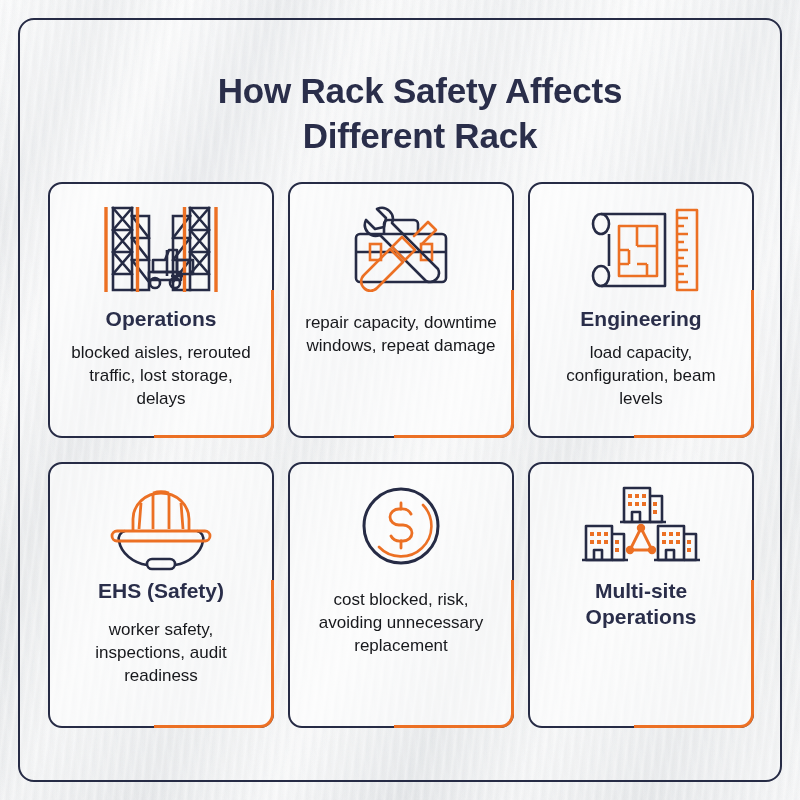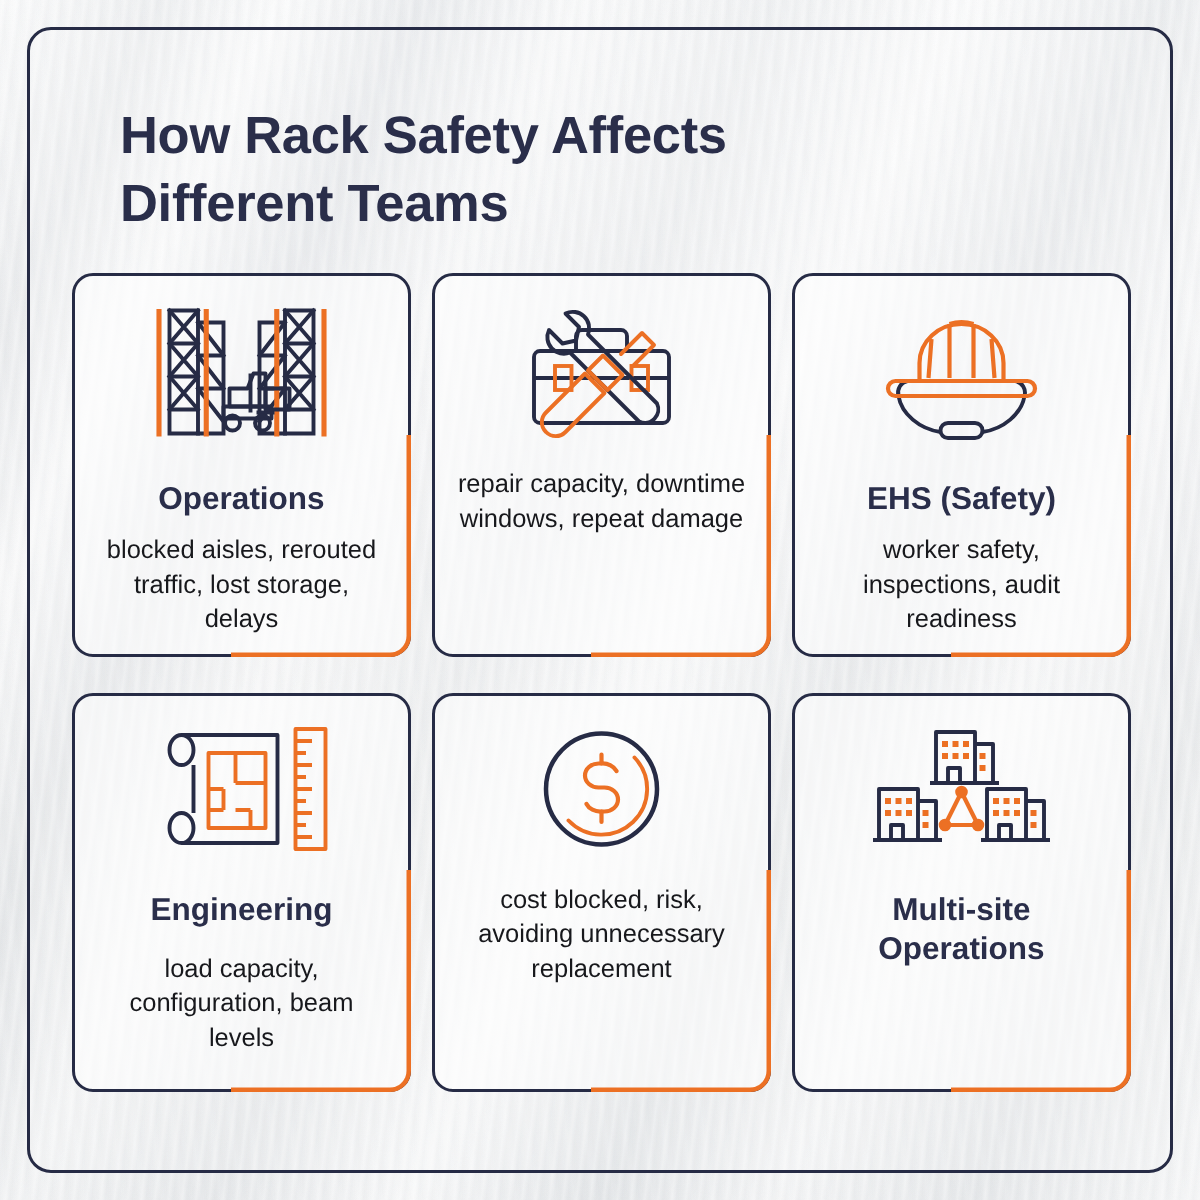--- a/index.html
+++ b/index.html
@@ -59,20 +59,21 @@
     border-radius: 16px;
     background: rgba(255,255,255,0.12);
   }
 
   
   .title {
     position: absolute;
     left: 60px;
     top: 48px;
     width: 680px;
+    text-align: center;
     font-size: 35px;
     line-height: 45px;
     font-weight: bold;
     color: #2a2e4a;
     letter-spacing: -0.2px;
   }
 
   
   .grid {
     position: absolute;
@@ -116,21 +117,21 @@
     align-items: center;
     justify-content: center;
   }
 
   .card-title {
     font-size: 21px;
     font-weight: bold;
     color: #2a2e4a;
     text-align: center;
     line-height: 26px;
-    margin-top: 20px;
+    margin-top: 4px;
   }
 
   .card-desc {
     font-size: 17px;
     color: #17181c;
     text-align: center;
     line-height: 23px;
     margin-top: 9px;
     max-width: 195px;
   }
@@ -141,21 +142,21 @@
 </style>
 </head>
 <body>
 
 <div class="texture-overlay"></div>
 
 <div class="frame">
 
   <div class="title">
     <div>How Rack Safety Affects</div>
-    <div>Different Teams</div>
+    <div>Different Rack</div>
   </div>
 
 </div>
 
 <div class="grid">
 
   <div class="card">
     <div class="accent"></div>
     <div class="icon-wrap">
       <svg width="140" height="96" viewBox="0 0 140 96">
@@ -218,66 +219,66 @@
           <path d="M72 34 l14 -14 8 8 -14 14"></path>
         </g>
       </svg>
     </div>
     <div class="card-desc">repair capacity, downtime windows, repeat damage</div>
   </div>
 
   <div class="card">
     <div class="accent"></div>
     <div class="icon-wrap">
+      <svg width="124" height="88" viewBox="0 0 124 88">
+
+        <g fill="none" stroke="#262b45" stroke-width="2.6" stroke-linejoin="round">
+          <path d="M22 8 a8 10 0 0 1 0 20 a8 10 0 0 1 0 -20 z"></path>
+          <path d="M22 8 H86 V80 H22"></path>
+          <path d="M22 60 a8 10 0 0 0 0 20 a8 10 0 0 0 0 -20 z"></path>
+          <path d="M30 28 V60"></path>
+        </g>
+
+        <g fill="none" stroke="#ec7024" stroke-width="2.6" stroke-linejoin="round">
+          <path d="M40 20 H78 V70 H40 z"></path>
+          <path d="M58 20 V40 M58 40 H78 M40 44 H50 M50 44 V58 M50 58 H40 M58 58 H68 M68 58 V70"></path>
+        </g>
+
+        <g fill="none" stroke="#ec7024" stroke-width="2.6" stroke-linejoin="round">
+          <rect x="98" y="4" width="20" height="80"></rect>
+          <path d="M98 12 h11 M98 20 h7 M98 28 h11 M98 36 h7 M98 44 h11 M98 52 h7 M98 60 h11 M98 68 h7 M98 76 h11"></path>
+        </g>
+      </svg>
+    </div>
+    <div class="card-title">Engineering</div>
+    <div class="card-desc">load capacity, configuration, beam levels</div>
+  </div>
+
+  <div class="card">
+    <div class="accent"></div>
+    <div class="icon-wrap">
       <svg width="116" height="94" viewBox="0 0 116 94">
 
         <g fill="none" stroke="#262b45" stroke-width="2.6" stroke-linejoin="round">
           <path d="M22 52 a8 8 0 0 0 -6 10 c2 12 14 22 28 24"></path>
           <path d="M94 52 a8 8 0 0 1 6 10 c-2 12 -14 22 -28 24"></path>
           <rect x="44" y="80" width="28" height="10" rx="5"></rect>
         </g>
 
         <g fill="none" stroke="#ec7024" stroke-width="2.8" stroke-linejoin="round">
           <path d="M30 52 V40 a28 26 0 0 1 56 0 v12"></path>
           <path d="M14 52 h88 a4 4 0 0 1 0 10 H14 a4 4 0 0 1 0 -10 z"></path>
           <path d="M50 14 a26 26 0 0 1 16 0"></path>
           <path d="M50 14 V50 M66 14 V50"></path>
           <path d="M38 24 L36 50 M78 24 L80 50"></path>
         </g>
       </svg>
     </div>
     <div class="card-title">EHS (Safety)</div>
     <div class="card-desc">worker safety, inspections, audit readiness</div>
-  </div>
-
-  <div class="card">
-    <div class="accent"></div>
-    <div class="icon-wrap">
-      <svg width="124" height="88" viewBox="0 0 124 88">
-
-        <g fill="none" stroke="#262b45" stroke-width="2.6" stroke-linejoin="round">
-          <path d="M22 8 a8 10 0 0 1 0 20 a8 10 0 0 1 0 -20 z"></path>
-          <path d="M22 8 H86 V80 H22"></path>
-          <path d="M22 60 a8 10 0 0 0 0 20 a8 10 0 0 0 0 -20 z"></path>
-          <path d="M30 28 V60"></path>
-        </g>
-
-        <g fill="none" stroke="#ec7024" stroke-width="2.6" stroke-linejoin="round">
-          <path d="M40 20 H78 V70 H40 z"></path>
-          <path d="M58 20 V40 M58 40 H78 M40 44 H50 M50 44 V58 M50 58 H40 M58 58 H68 M68 58 V70"></path>
-        </g>
-
-        <g fill="none" stroke="#ec7024" stroke-width="2.6" stroke-linejoin="round">
-          <rect x="98" y="4" width="20" height="80"></rect>
-          <path d="M98 12 h11 M98 20 h7 M98 28 h11 M98 36 h7 M98 44 h11 M98 52 h7 M98 60 h11 M98 68 h7 M98 76 h11"></path>
-        </g>
-      </svg>
-    </div>
-    <div class="card-title">Engineering</div>
-    <div class="card-desc">load capacity, configuration, beam levels</div>
   </div>
 
   <div class="card">
     <div class="accent"></div>
     <div class="icon-wrap">
       <svg width="88" height="88" viewBox="0 0 88 88">
         <circle cx="44" cy="44" r="37" fill="none" stroke="#262b45" stroke-width="3"></circle>
         <path d="M66 23 A29 29 0 1 1 22 65" fill="none" stroke="#ec7024" stroke-width="2.6" stroke-linecap="round"></path>
         <g fill="none" stroke="#ec7024" stroke-width="2.8" stroke-linecap="round" stroke-linejoin="round">
           <path d="M54 32 a10 8 0 0 0 -10 -5 h-2 a9 8 0 0 0 0 16 h4 a9 8 0 0 1 0 16 h-2 a10 8 0 0 1 -10 -5"></path>

